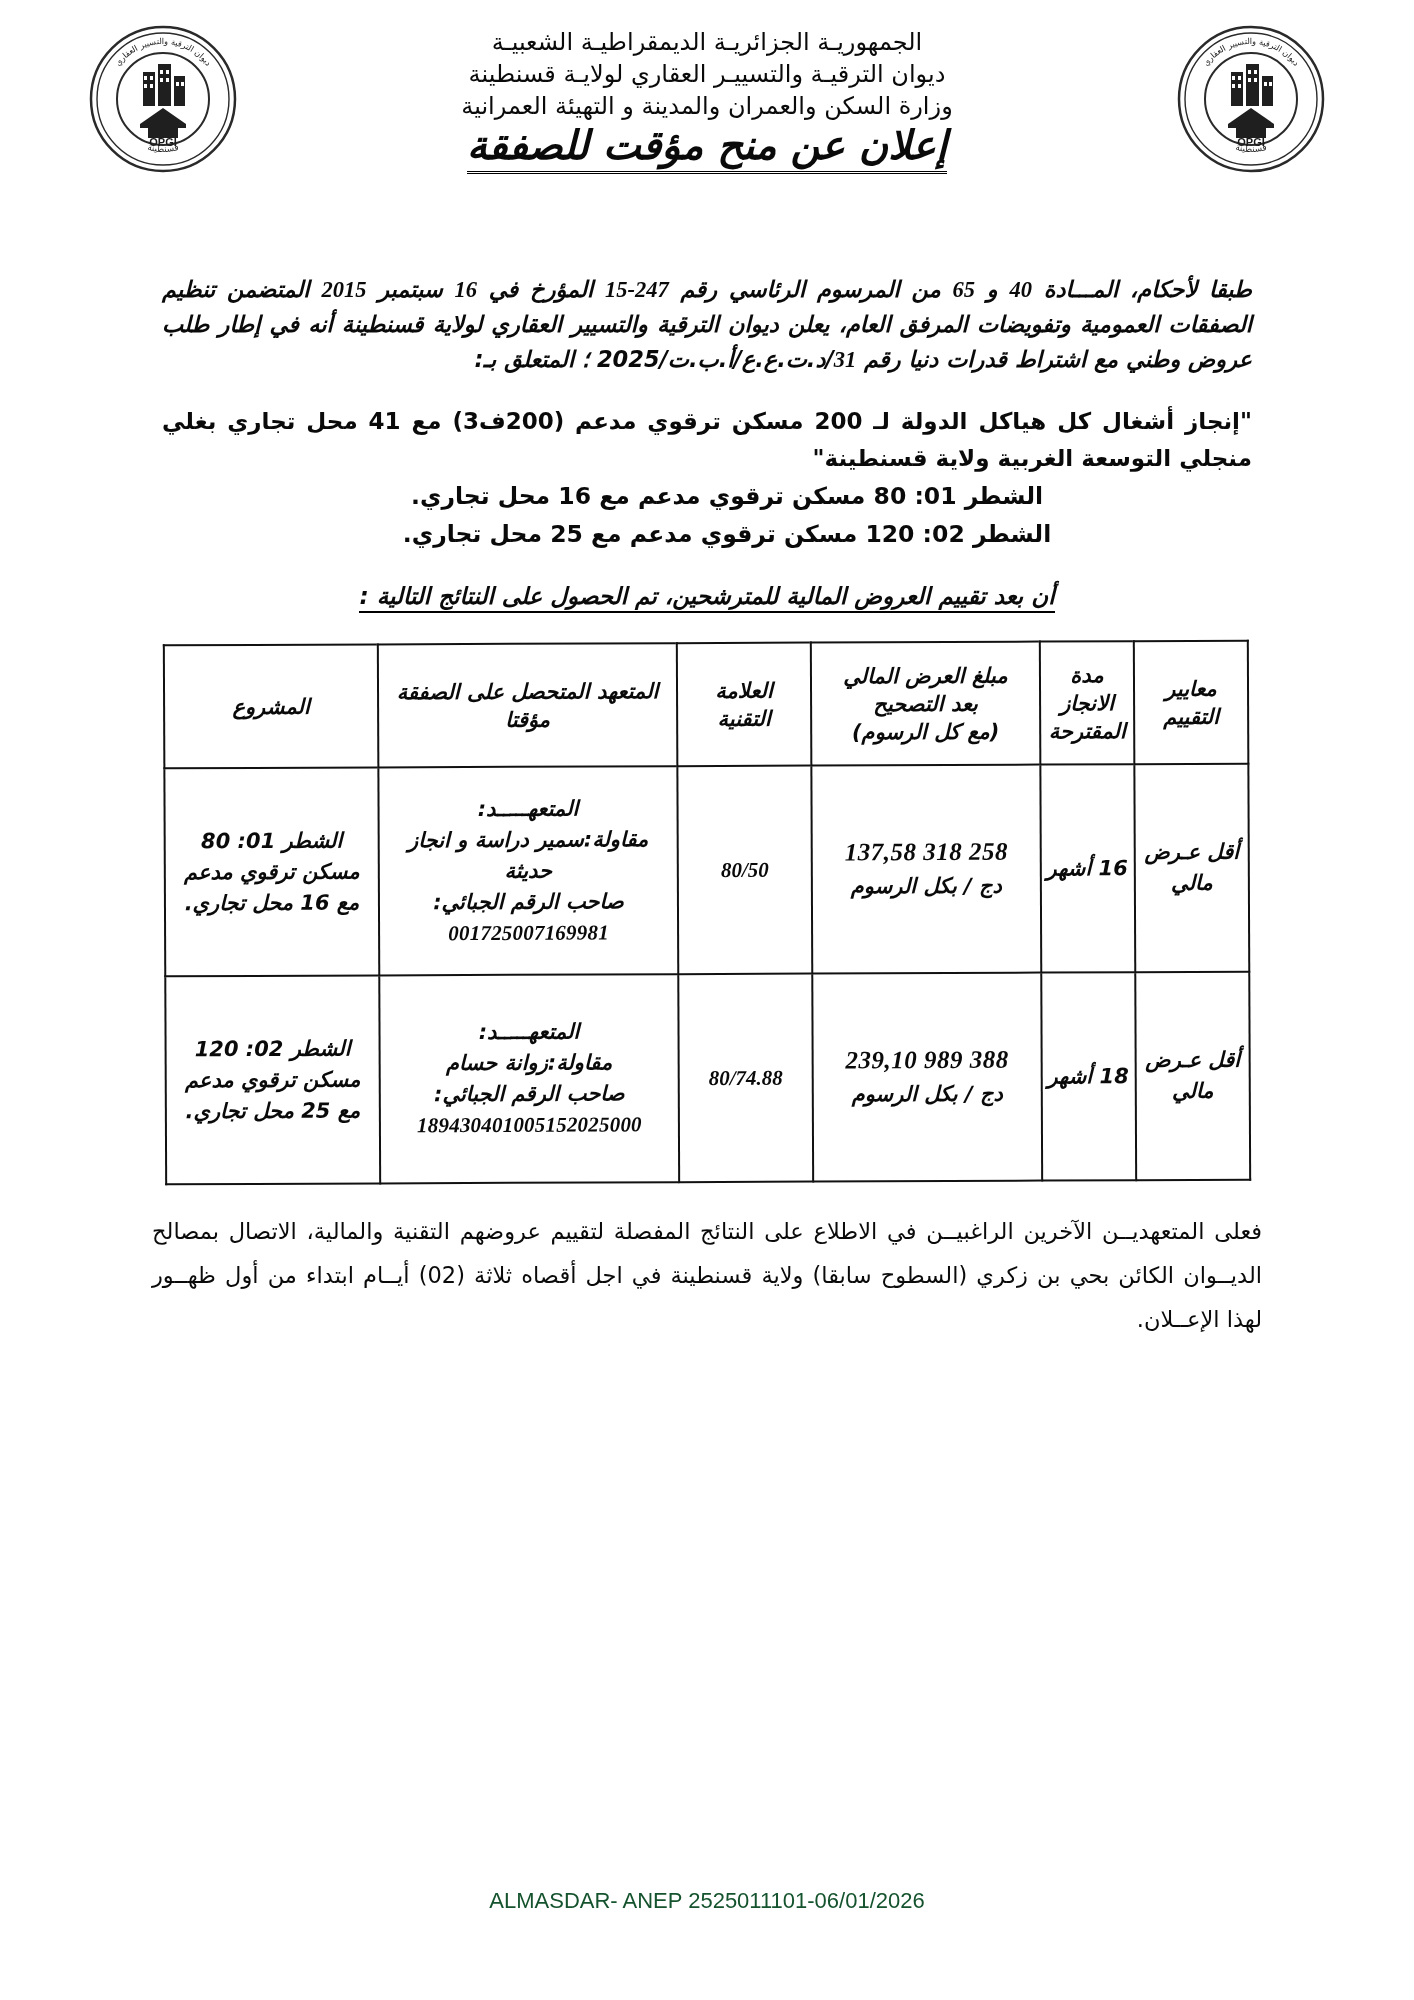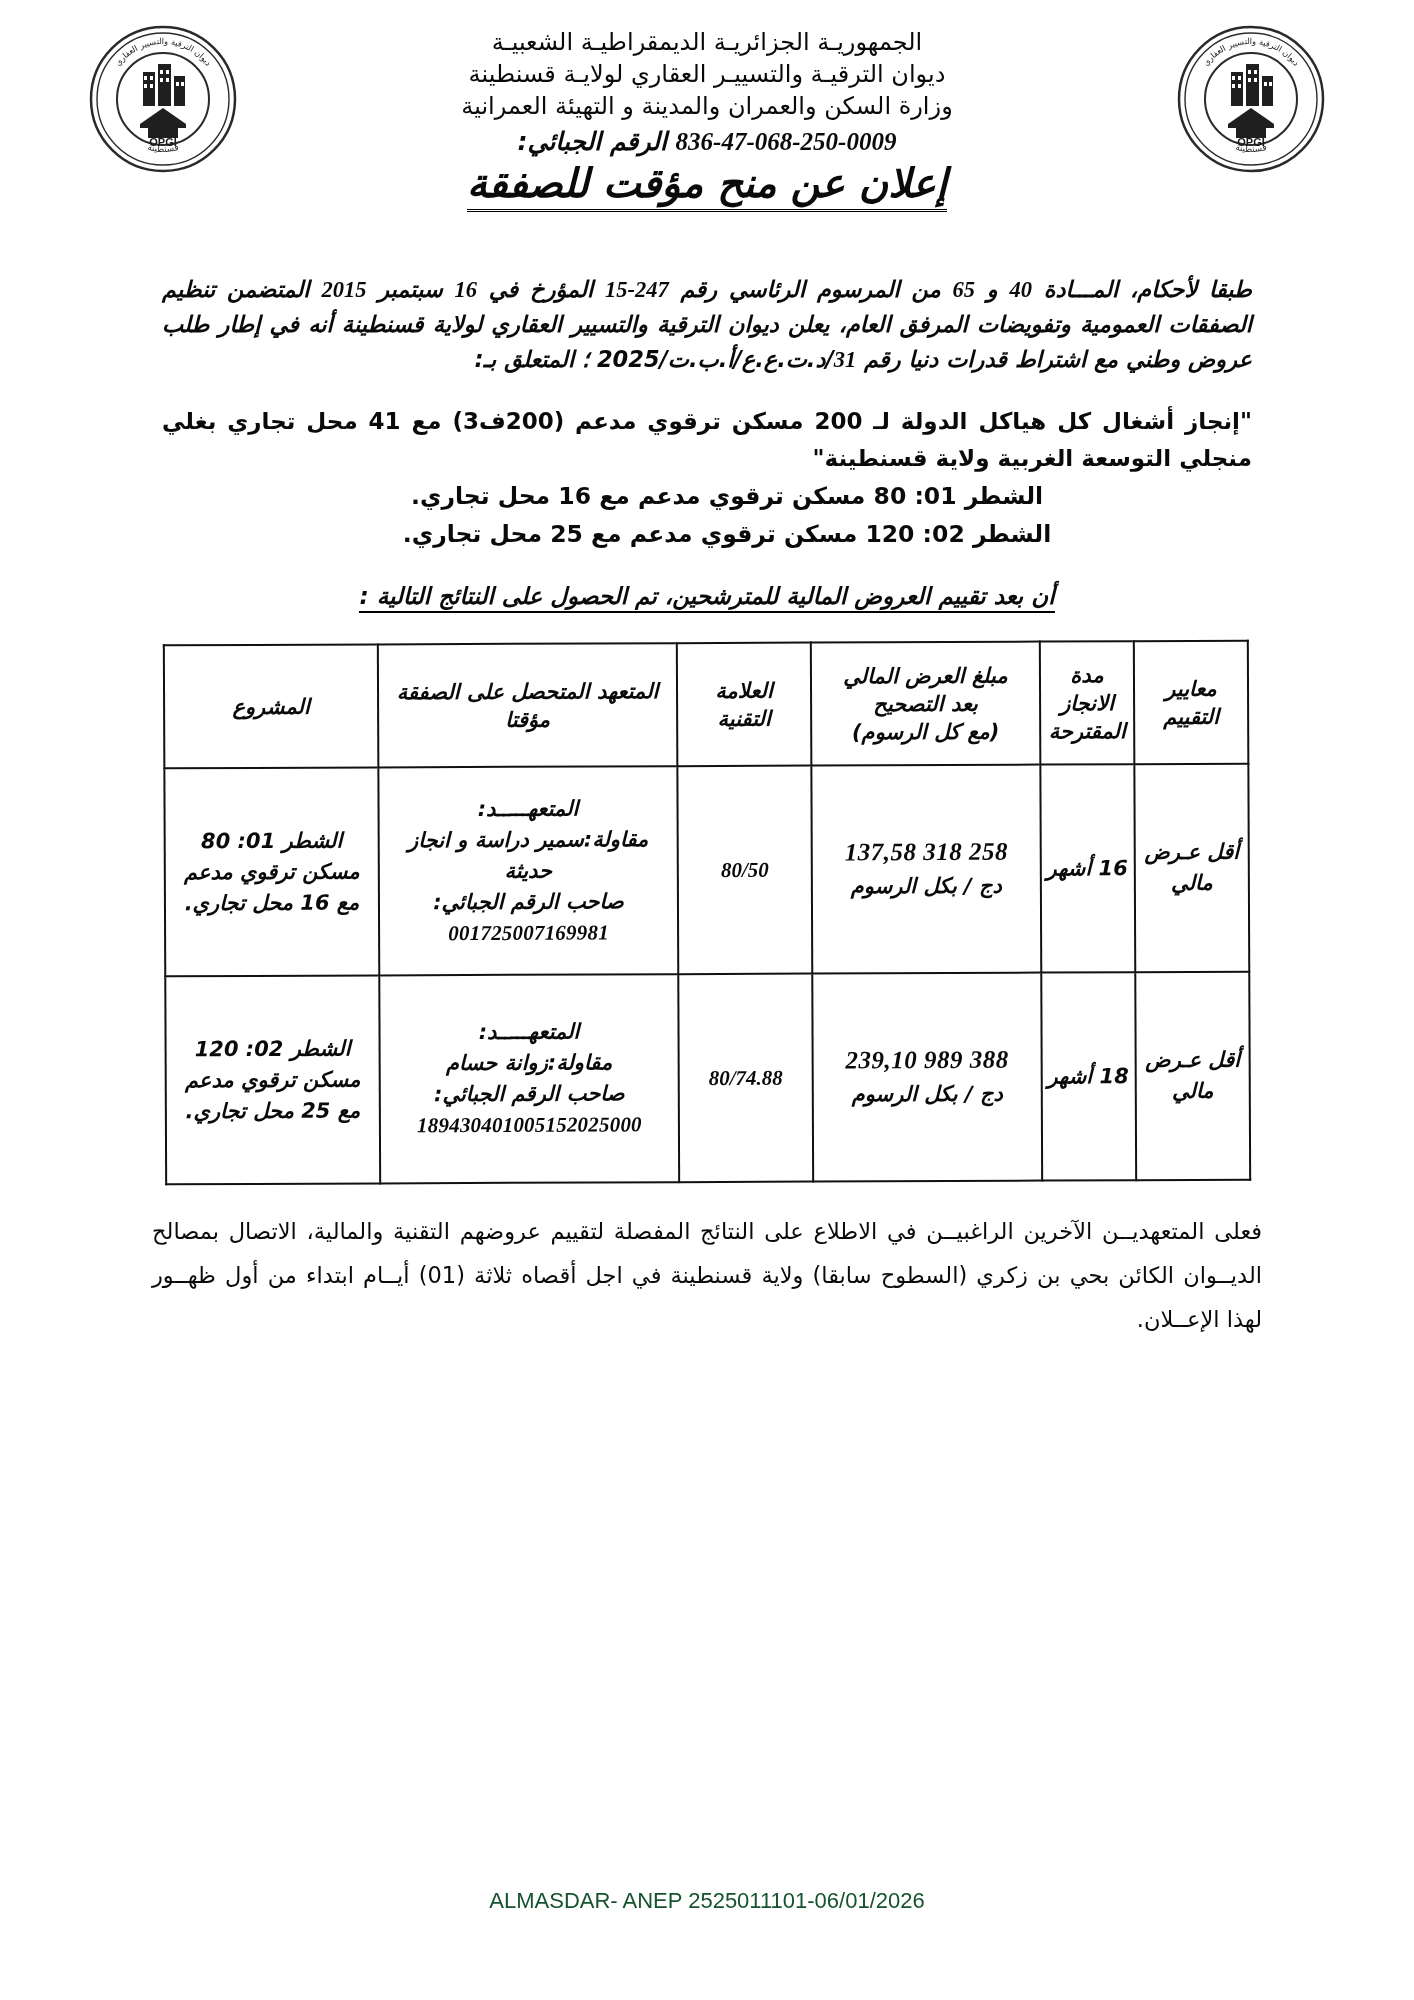--- a/index.html
+++ b/index.html
@@ -282,24 +282,20 @@
           </g>
           <text x="75" y="122" text-anchor="middle" font-size="11" font-weight="bold" fill="#1a1a1a" font-family="Liberation Sans, sans-serif">OPGI</text>
         </svg>
       </div>
     </div>
 
     <div class="header-text">
       <div class="ln">الجمهوريـة الجزائريـة الديمقراطيـة الشعبيـة</div>
       <div class="ln">ديوان الترقيـة والتسييـر العقاري لولايـة قسنطينة</div>
       <div class="ln">وزارة السكن والعمران والمدينة و التهيئة العمرانية</div>
-      <div class="fiscal">
-        <span class="num">836-47-068-250-0009</span>
-        <span>الرقم الجبائي:</span>
-      </div>
     </div>
 
     <div class="doc-title">
       <span>إعلان عن منح مؤقت للصفقة</span>
     </div>
   </div>
 
   <div class="body-wrap">
 
     <div class="para">
@@ -377,18 +373,18 @@
             <div class="nif">189430401005152025000</div>
           </td>
           <td class="cell-project">الشطر 02: 120 مسكن ترقوي مدعم مع 25 محل تجاري.</td>
         </tr>
 
       </tbody>
     </table>
   </div>
 
   <div class="closing">
-    <div class="cpara">فعلى المتعهديــن الآخرين الراغبيــن في الاطلاع على النتائج المفصلة لتقييم عروضهم التقنية والمالية، الاتصال بمصالح الديــوان الكائن بحي بن زكري (السطوح سابقا) ولاية قسنطينة في اجل أقصاه ثلاثة (01) أيــام ابتداء من أول ظهــور لهذا الإعــلان.</div>
+    <div class="cpara">فعلى المتعهديــن الآخرين الراغبيــن في الاطلاع على النتائج المفصلة لتقييم عروضهم التقنية والمالية، الاتصال بمصالح الديــوان الكائن بحي بن زكري (السطوح سابقا) ولاية قسنطينة في اجل أقصاه ثلاثة (02) أيــام ابتداء من أول ظهــور لهذا الإعــلان.</div>
   </div>
 
   <div class="footer">ALMASDAR- ANEP 2525011101-06/01/2026</div>
 
 </div>
 
 </body></html>

